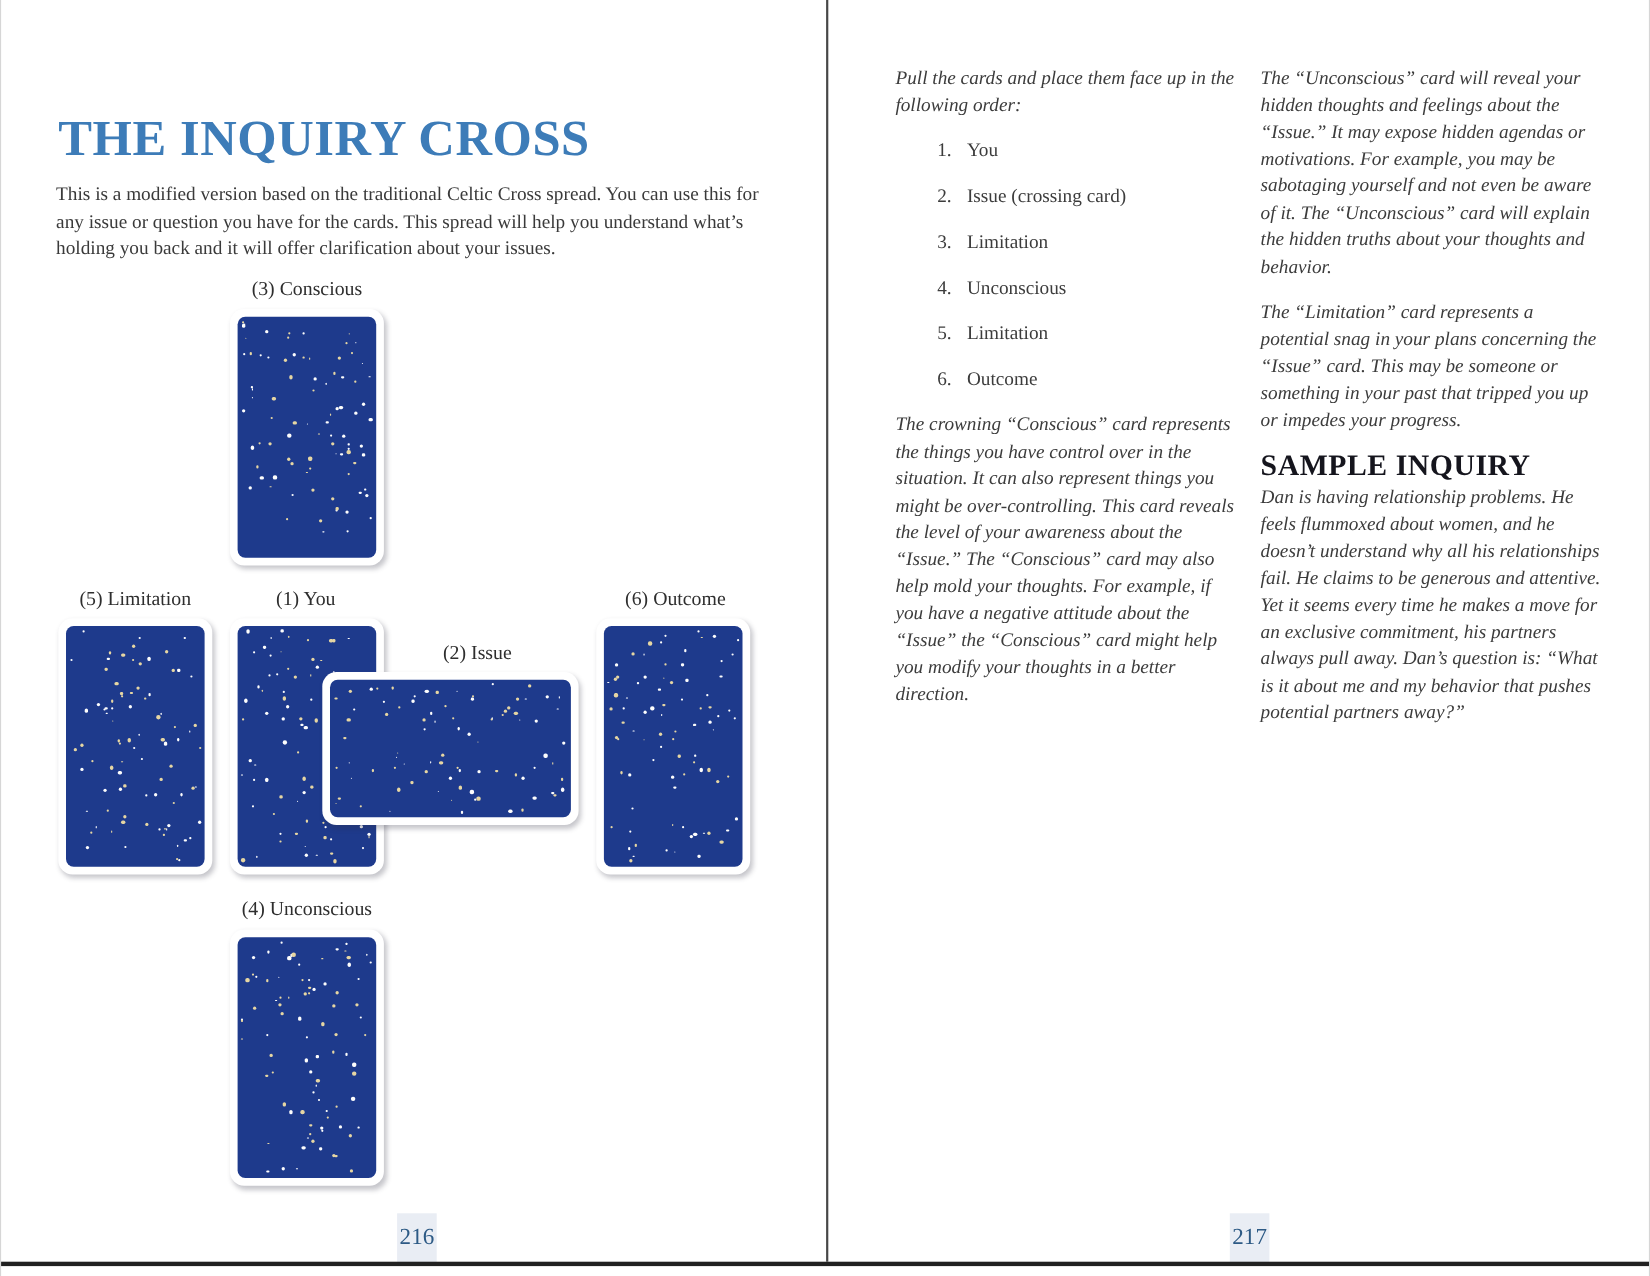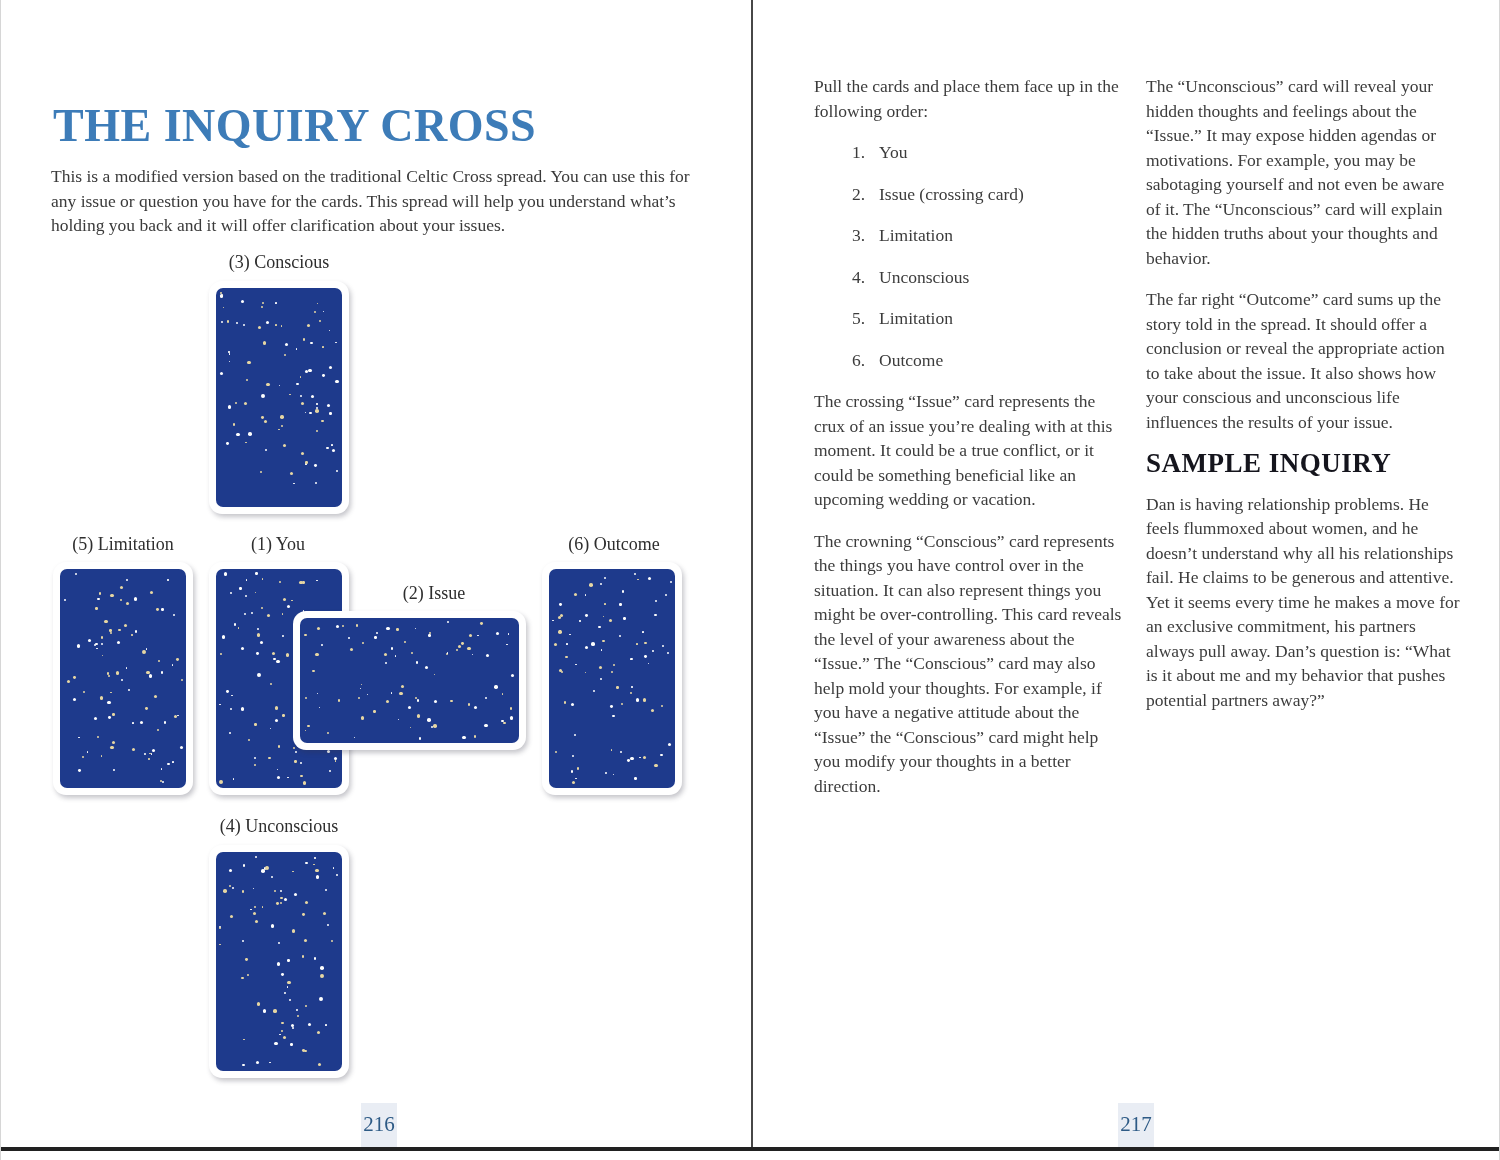--- a/index.html
+++ b/index.html
@@ -34,21 +34,21 @@
 
   .folio{position:absolute;top:1103px;height:45px;width:36px;background:#e9edf4;
          color:#2d5a85;font-size:21px;text-align:center;line-height:42px;}
   .folio-left{left:360px;}
   .folio-right{left:367px;}
 
   
   .col{position:absolute;top:58px;font-size:17.5px;line-height:24.5px;color:#3c3c3c;}
   .col1{left:63px;width:310px;}
   .col2{left:395px;width:314px;}
-  .col p{margin:16px 0 17px 0;}
+  .col p{margin:0 0 17px 0;font-style:italic;}
   .olist{margin:7px 0 17px 0;}
   .oli{display:flex;margin:0 0 17px 0;}
   .oli .num{margin-left:38px;width:27px;flex:none;}
   .sample-h{margin:12px 0 4px 0;font-size:27px;font-weight:bold;color:#15151d;letter-spacing:0.5px;}
 </style>
 </head>
 <body>
 
 <div id="book">
 
@@ -635,27 +635,26 @@
         </div>
         <div class="oli">
           <span class="num">5.</span>
           <span>Limitation</span>
         </div>
         <div class="oli">
           <span class="num">6.</span>
           <span>Outcome</span>
         </div>
       </div>
-      <p>The crossing “Issue” card represents the crux of an issue you’re dealing with at this moment. It could be a true conflict, or it could be something beneficial like an upcoming wedding or vacation.</p>
       <p>The crowning “Conscious” card represents the things you have control over in the situation. It can also represent things you might be over-controlling. This card reveals the level of your awareness about the “Issue.” The “Conscious” card may also help mold your thoughts. For example, if you have a negative attitude about the “Issue” the “Conscious” card might help you modify your thoughts in a better direction.</p>
     </div>
 
     <div class="col col2">
       <p>The “Unconscious” card will reveal your hidden thoughts and feelings about the “Issue.” It may expose hidden agendas or motivations. For example, you may be sabotaging yourself and not even be aware of it. The “Unconscious” card will explain the hidden truths about your thoughts and behavior.</p>
-      <p>The far right “Outcome” card sums up the story told in the spread. It should offer a conclusion or reveal the appropriate action to take about the issue. It also shows how your conscious and unconscious life influences the results of your issue.</p>
+      <p>The “Limitation” card represents a potential snag in your plans concerning the “Issue” card. This may be someone or something in your past that tripped you up or impedes your progress.</p>
       <div class="sample-h">SAMPLE INQUIRY</div>
       <p>Dan is having relationship problems. He feels flummoxed about women, and he doesn’t understand why all his relationships fail. He claims to be generous and attentive. Yet it seems every time he makes a move for an exclusive commitment, his partners always pull away. Dan’s question is: “What is it about me and my behavior that pushes potential partners away?”</p>
     </div>
 
     <div class="folio folio-right">217</div>
   </div>
 
   <div class="divider"></div>
   <div class="bottom-rule"></div>
 </div>

